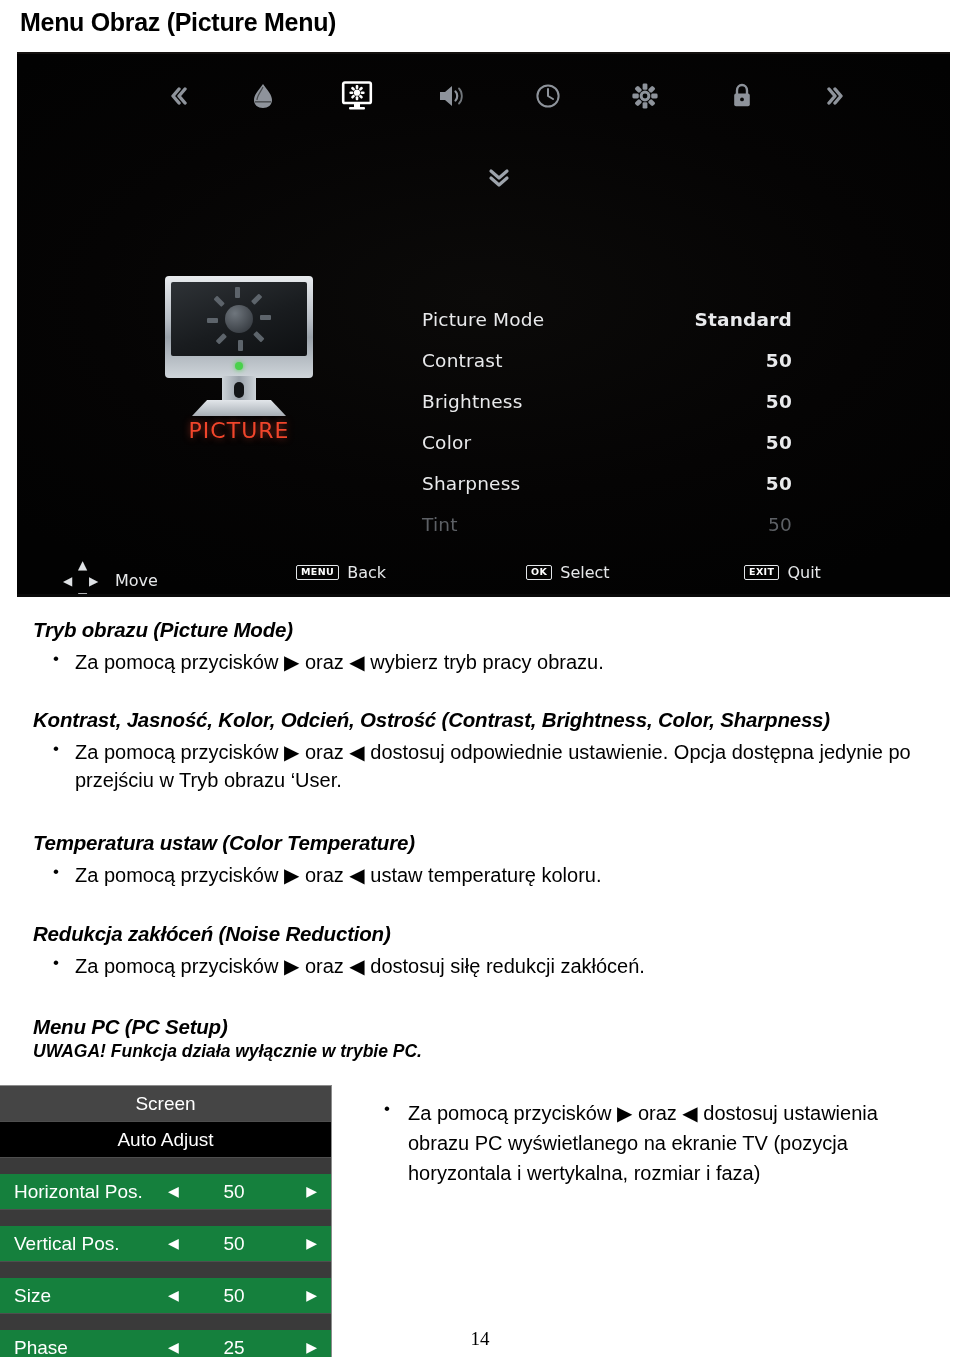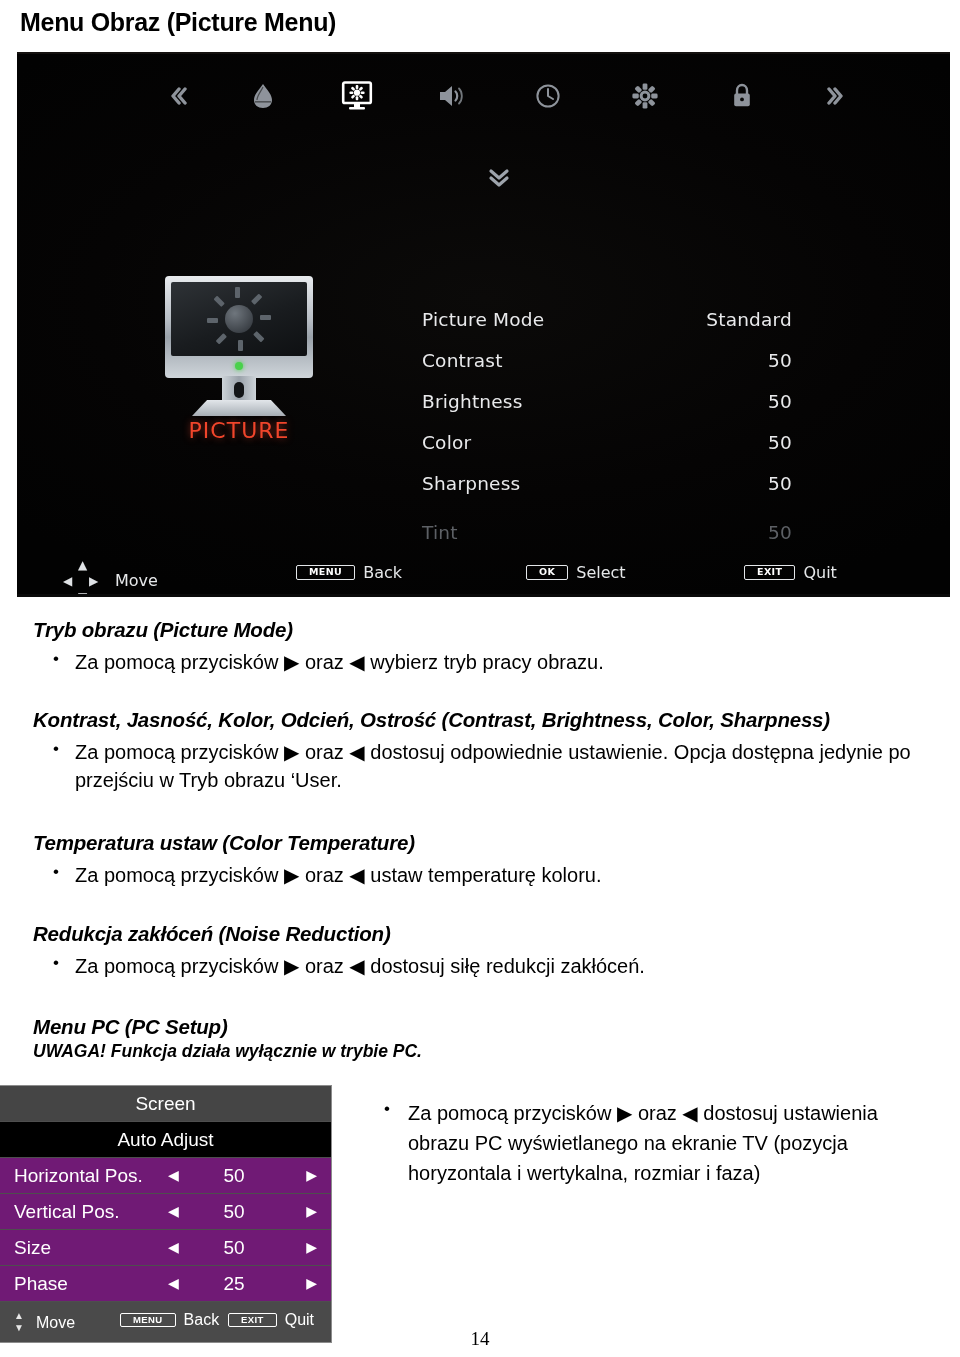--- a/index.html
+++ b/index.html
@@ -172,22 +172,22 @@
   .osd-menu { position: absolute; left: 405px; top: 255px; width: 370px; }
   .osd-row {
     position: relative;
     height: 41px;
     color: #e9eaec;
     font-size: 18.5px;
     font-family: "DejaVu Sans", sans-serif;
     letter-spacing: .2px;
   }
   .osd-row .lbl { position: absolute; left: 0; top: 0; }
-  .osd-row .val { position: absolute; right: 0; top: 0; font-weight: normal; }
-  .osd-row.disabled { color: #5d6065; margin-top: 8px; }
+  .osd-row .val { position: absolute; right: 0; top: 0; font-weight: bold; }
+  .osd-row.disabled { color: #5d6065; }
   .osd-row.disabled .val { font-weight: normal; }
 
   
   .osd-hints {
     position: absolute;
     left: 44px; right: 10px;
     top: 499px;
     height: 46px;
     color: #e6e8ea;
     font-size: 16px;
@@ -201,21 +201,21 @@
   }
   .dpad span { position: absolute; font-size: 12px; line-height: 1; }
   .dpad .u { left: 17px; top: -4px; }
   .dpad .d { left: 17px; top: 28px; }
   .dpad .l { left: 2px;  top: 12px; }
   .dpad .r { left: 28px; top: 12px; }
   .keycap {
     display: inline-block;
     border: 1.6px solid #e3e6e9;
     border-radius: 2px;
-    padding: 1px 12px;
+    padding: 1px 4px;
     font-size: 9.5px;
     font-weight: bold;
     letter-spacing: .4px;
     line-height: 1.15;
     color: #fff;
   }
 
   
   .body-text { position: absolute; left: 33px; width: 898px; }
   h3.sec {
@@ -266,21 +266,21 @@
     height: 35px;
     border-bottom: 1px solid #4e4e4e;
     font-size: 19px;
   }
   .pc-row.title, .pc-row.action {
     text-align: center;
     line-height: 35px;
     background: #000000;
   }
   .pc-row.title { background: #454545; }
-  .pc-row.opt { line-height: 35px; background: #701a75; }
+  .pc-row.opt { line-height: 35px; background: #15803d; margin-top: 16px; }
   .pc-row.opt .pl { position: absolute; left: 14px; top: 0; }
   .pc-row.opt .la { position: absolute; left: 168px; top: 0; font-size: 14px; }
   .pc-row.opt .pv { position: absolute; left: 212px; top: 0; width: 44px; text-align: center; }
   .pc-row.opt .ra { position: absolute; right: 14px; top: 0; font-size: 14px; }
   .pc-foot {
     position: relative;
     height: 40px;
     background: #4a4a4a;
     font-size: 16px;
   }

